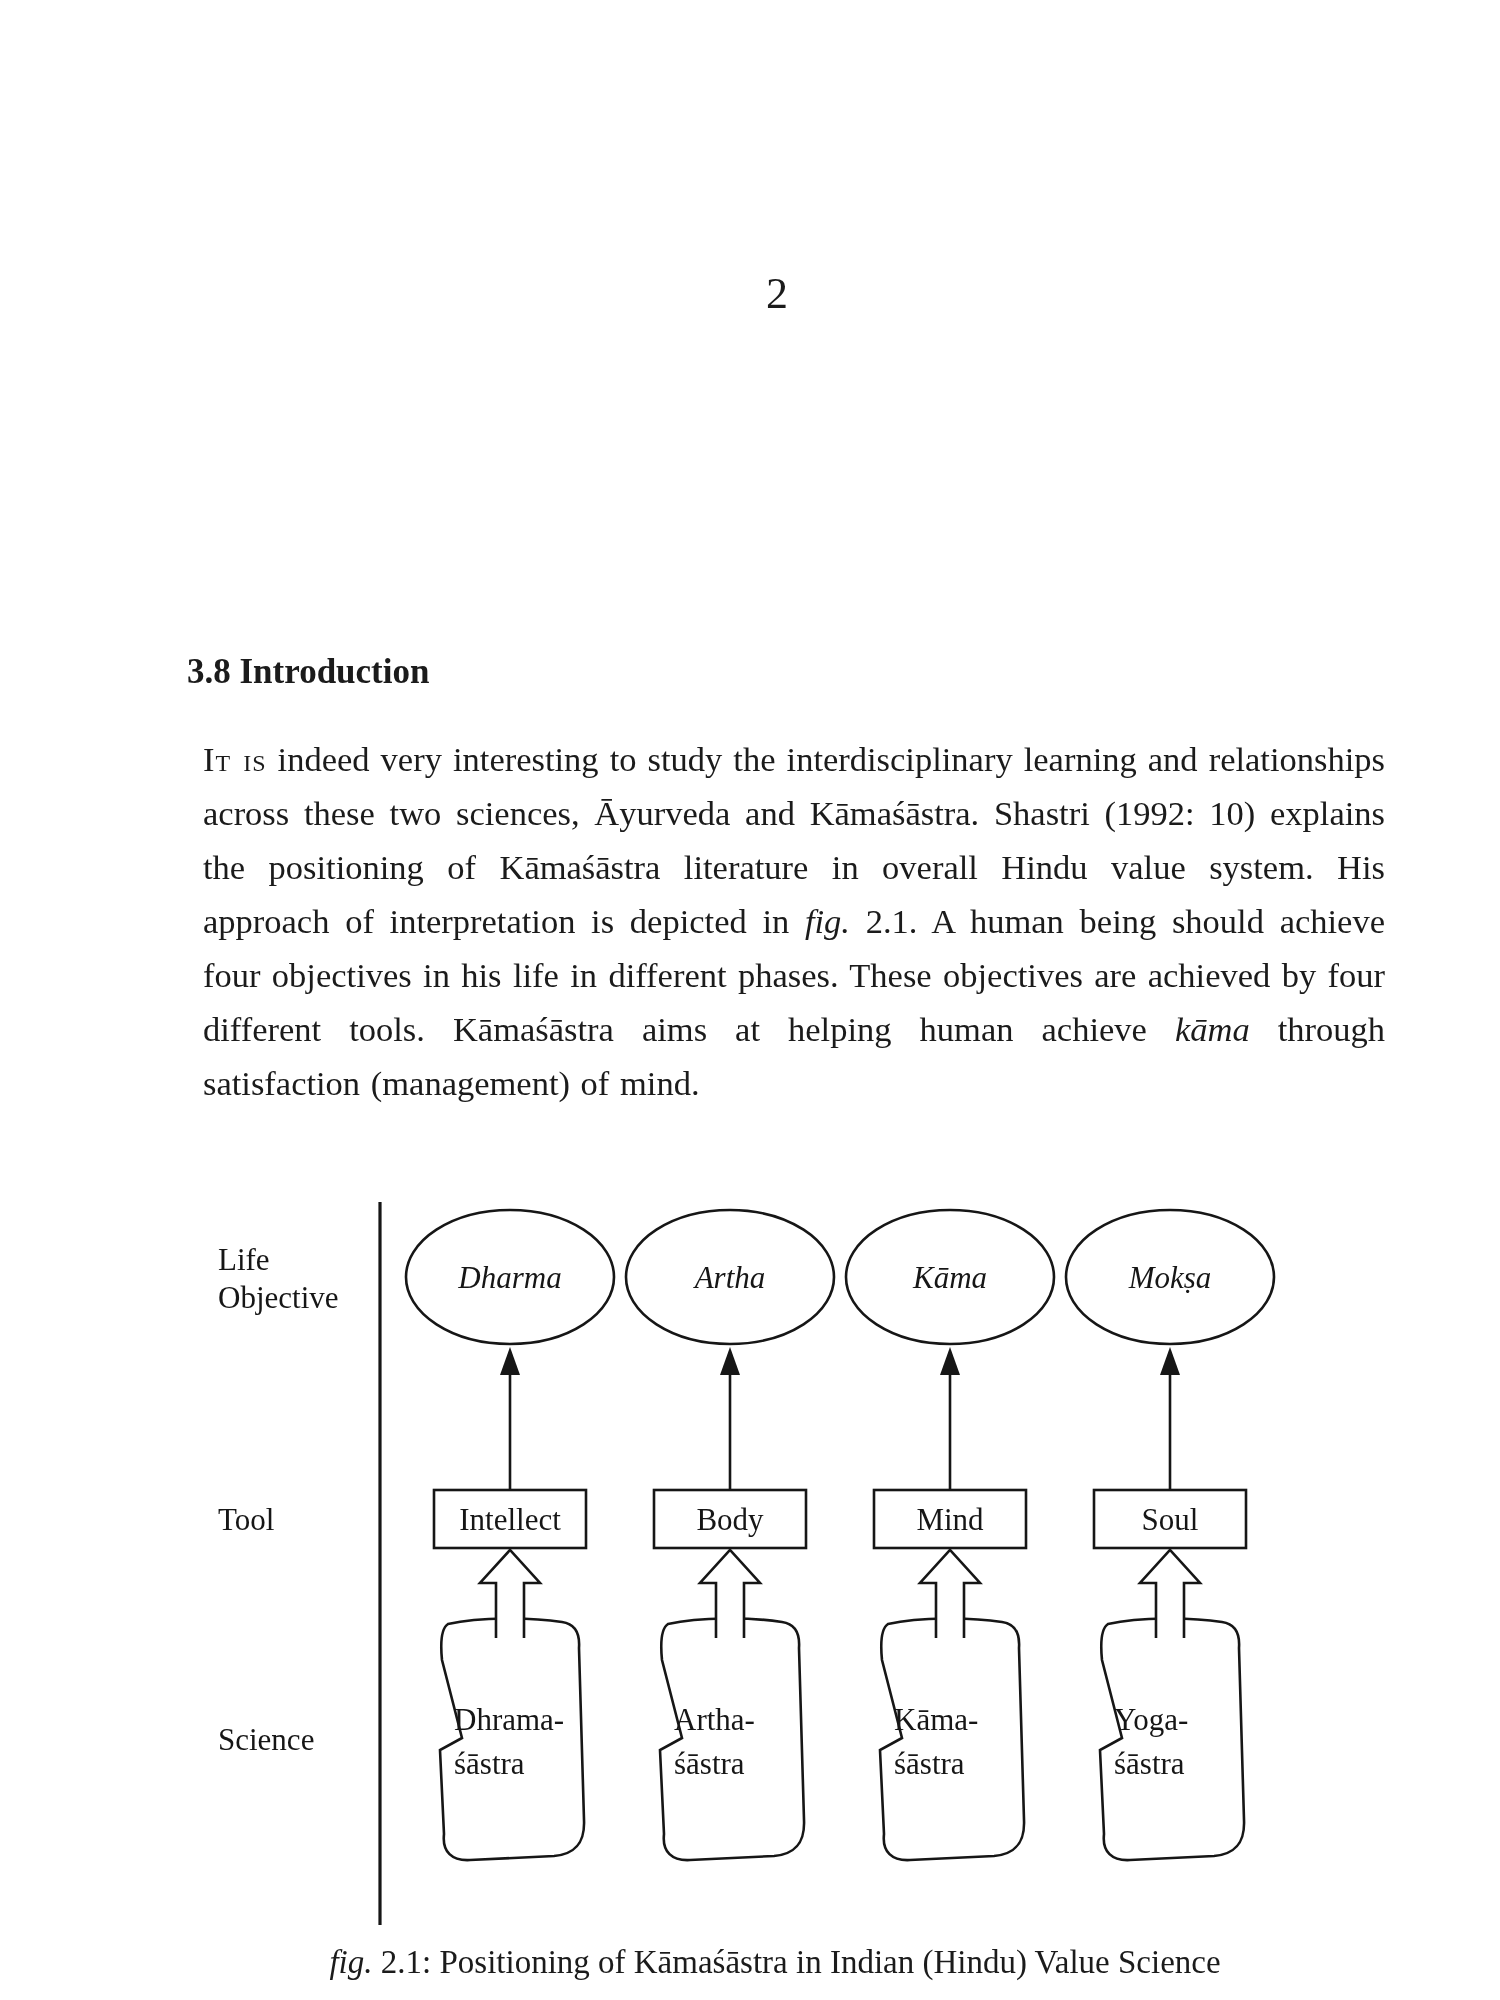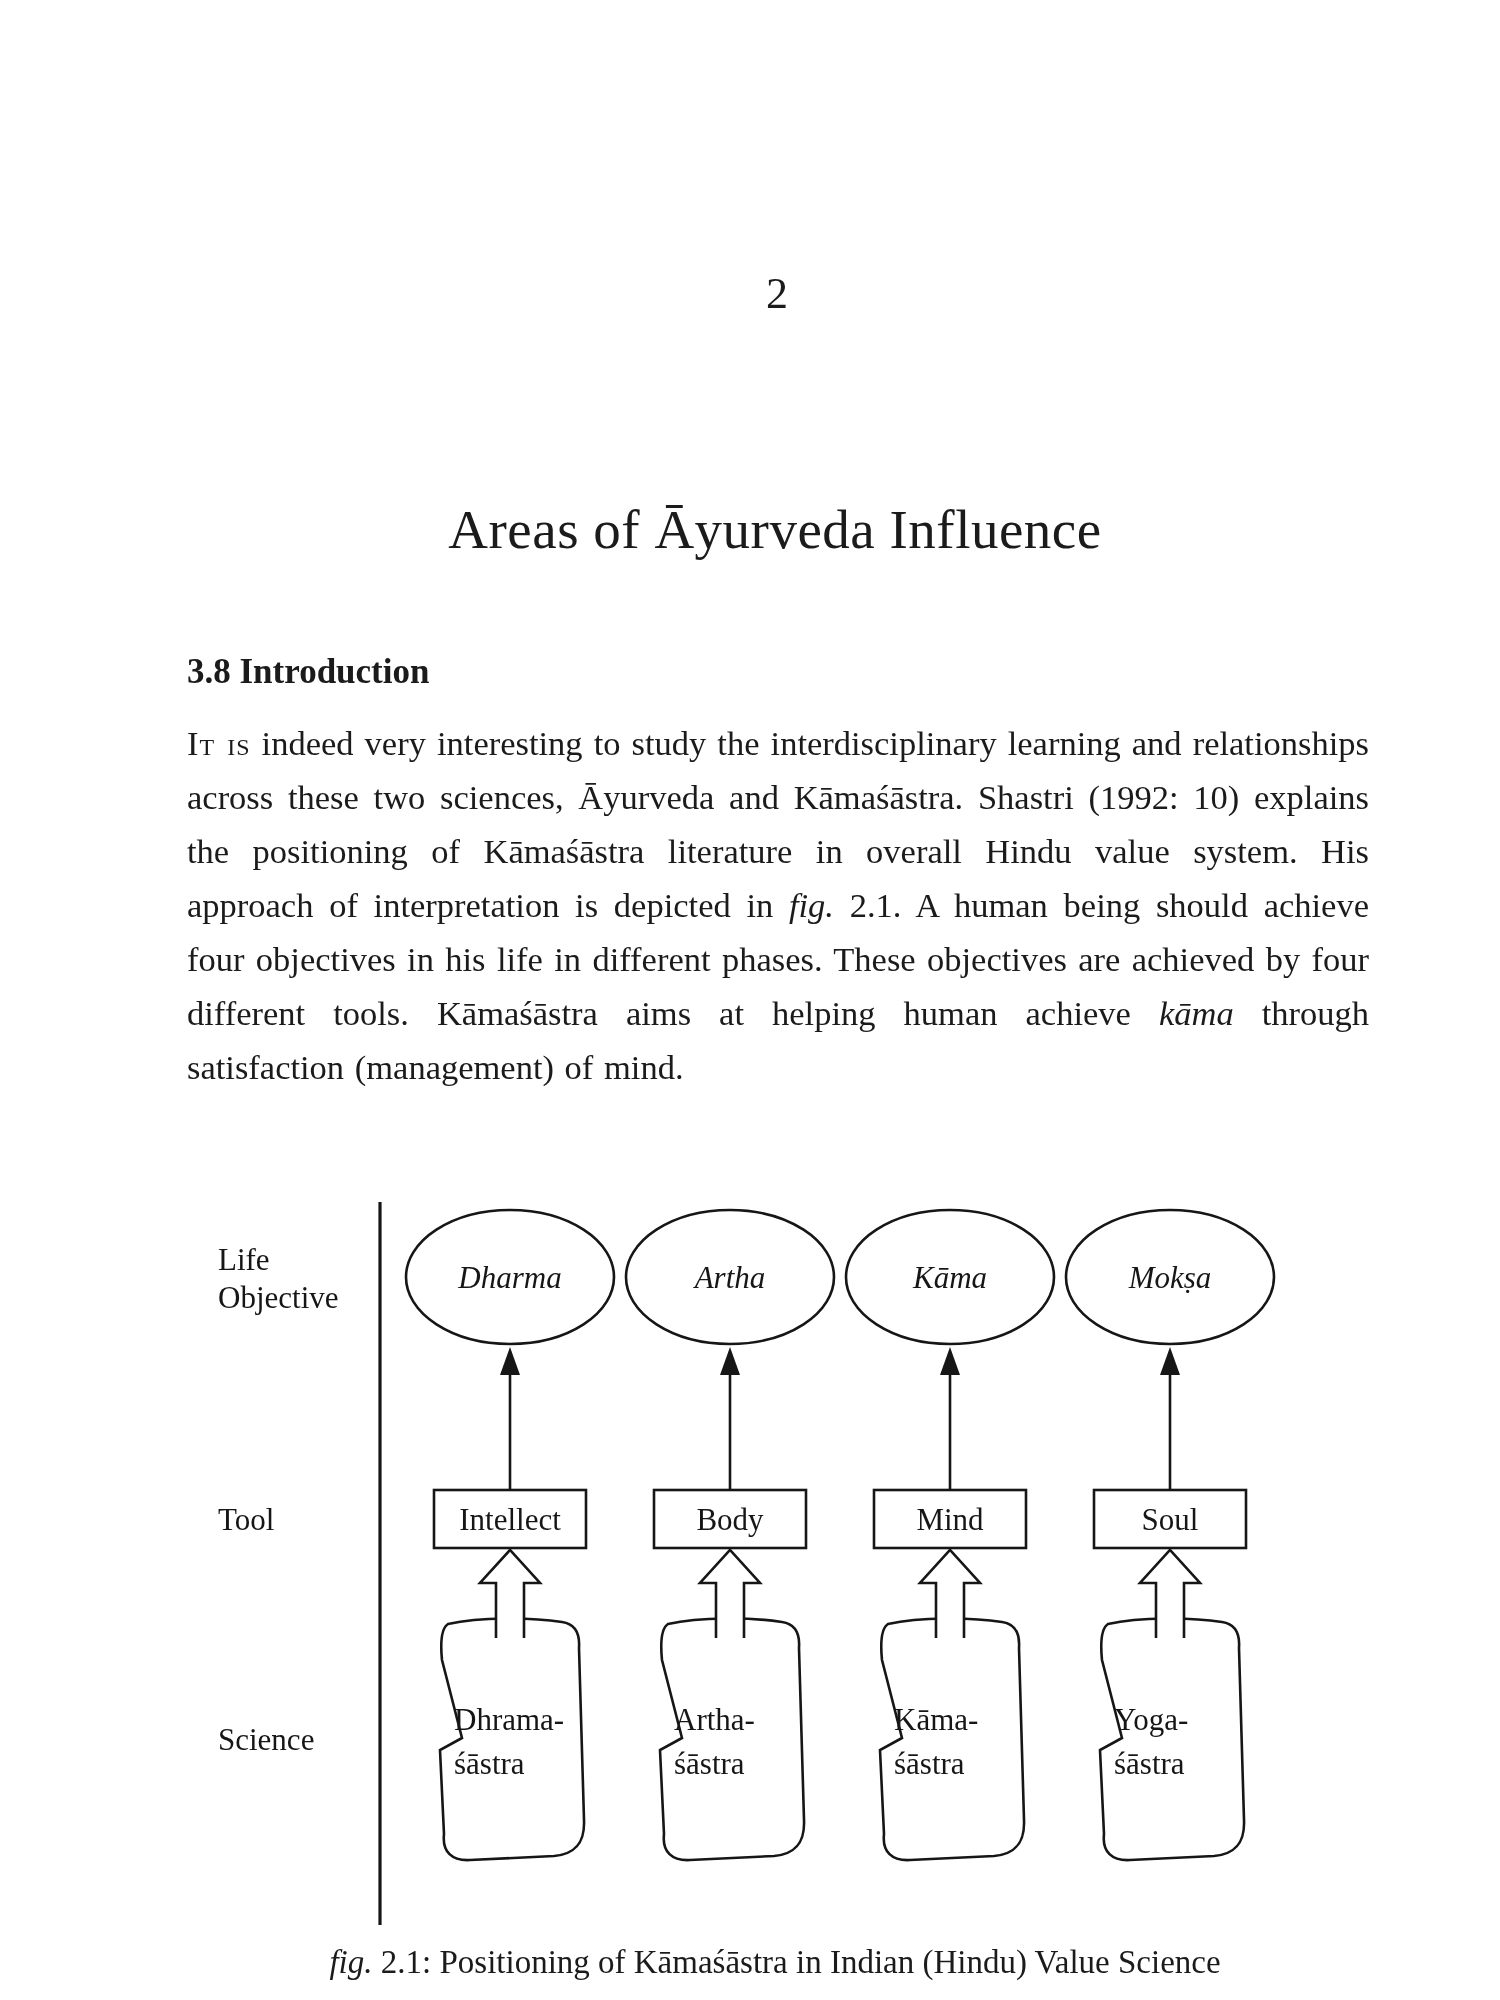--- a/index.html
+++ b/index.html
@@ -42,21 +42,21 @@
     width: 1180px;
     margin: 0;
     font-size: 35px;
     font-weight: bold;
   }
   .intro-paragraph {
     position: absolute;
     top: 716px;
     left: 187px;
     width: 1182px;
-    margin: 0;
+    margin: 16px;
     font-size: 34.5px;
     line-height: 54px;
     text-align: justify;
     word-spacing: 2px;
   }
   .sc { font-variant: small-caps; letter-spacing: 1px; }
   .it { font-style: italic; }
   .diagram {
     position: absolute;
     top: 1190px;
@@ -89,21 +89,20 @@
     font-size: 33px;
   }
 </style>
 </head>
 <body>
 
 <div class="page">
 
   <div class="chapter-number">2</div>
 
-  <h1 class="chapter-title">Areas of Āyurveda Influence</h1>
 
   <h2 class="section-heading">3.8 Introduction</h2>
 
   <p class="intro-paragraph"><span class="sc">It is</span><span> indeed very interesting to study the interdisciplinary learning and relationships across these two sciences, Āyurveda and Kāmaśāstra. Shastri (1992: 10) explains the positioning of Kāmaśāstra literature in overall Hindu value system. His approach of interpretation is depicted in </span><span class="it">fig.</span><span> 2.1. A human being should achieve four objectives in his life in different phases. These objectives are achieved by four different tools. Kāmaśāstra aims at helping human achieve </span><span class="it">kāma</span><span> through satisfaction (management) of mind.</span></p>
 
   <div class="diagram">
     <svg width="1240" height="760" viewBox="0 0 1240 760">
 
       <line class="axis" x1="200" y1="12" x2="200" y2="735"></line>
 

